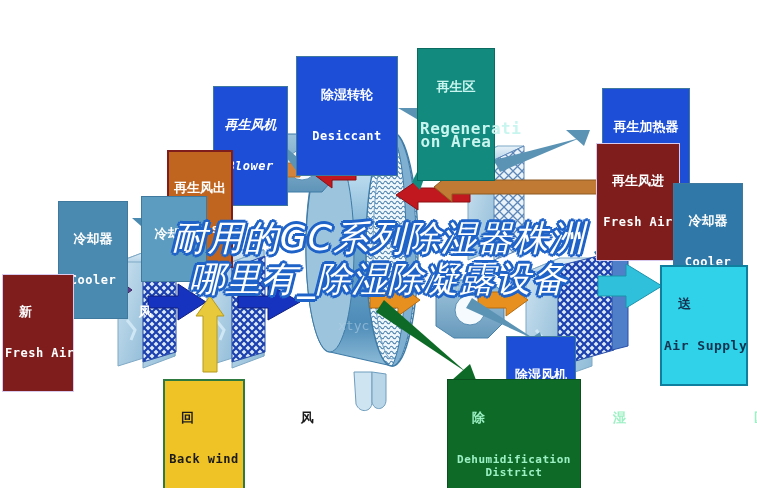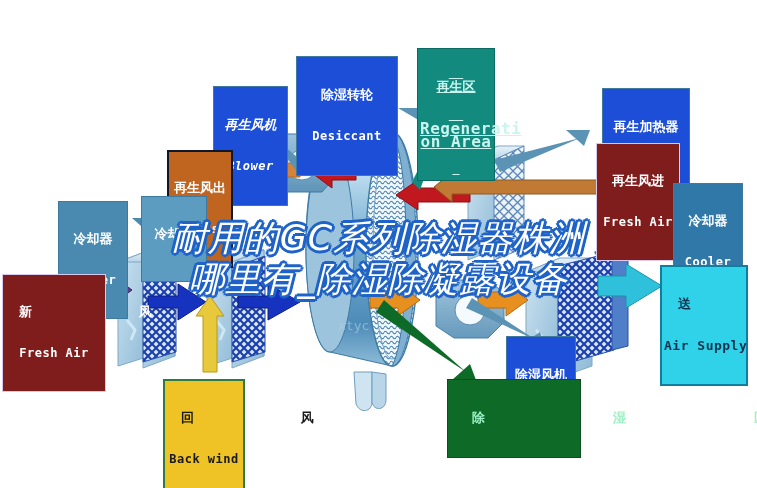--- a/index.html
+++ b/index.html
@@ -16,21 +16,21 @@
            font-weight:700;letter-spacing:.5px;}
 
   
   .lbl.blue{background:#1d4ed8;color:#ffffff;border:1px solid #3f7architecture;}
   .lbl.blue{border:1px solid #3f7a9e;}
   
   .lbl.teal{background:#138a7e;color:#c8f5ef;border:1px solid #0c6b61;}
   
   .lbl.purple{background:#7f1d1d;color:#ffffff;border:1px solid #d8c9ef;}
   
-  .lbl.orange{background:#c0651f;color:#ffffff;border:2px solid #0f172a;}
+  .lbl.orange{background:#c0651f;color:#ffffff;border:2px solid #7f1d1d;}
   
   .lbl.yellow{background:#efc325;color:#1a1a1a;border:2px solid #2f7a3f;}
   
   .lbl.cyan{background:#2fd2e8;color:#13324f;border:2px solid #0f7fa0;}
   
   .lbl.green{background:#0d6b27;color:#9df0c4;border:1px solid #0a4f1d;}
 
   
   .sp2{letter-spacing:14px;margin-left:14px;}
   .sp3{letter-spacing:22px;margin-left:22px;}
@@ -231,21 +231,21 @@
   <div class="lbl blue" style="left:296px;top:56px;width:102px;padding:3px 2px 4px;font-size:13px;">
     <span class="cn">除湿转轮</span>
     <span class="en" style="font-size:12px">Desiccant</span>
   </div>
 
   <div class="lbl blue" style="left:213px;top:86px;width:75px;padding:3px 2px 4px;font-size:13px;font-style:italic;">
     <span class="cn">再生风机</span>
     <span class="en" style="font-size:12px">Blower</span>
   </div>
 
-  <div class="lbl teal" style="left:417px;top:48px;width:78px;padding:3px 2px 4px;font-size:13px;text-decoration:underline;">
+  <div class="lbl teal" style="left:417px;top:48px;width:78px;padding:3px 2px 4px;font-size:13px;">
     <span class="cn">再生区</span>
     <span class="en" style="font-size:16px;line-height:13px;">Regenerati
 on Area</span>
   </div>
 
   <div class="lbl blue" style="left:602px;top:88px;width:88px;padding:3px 2px 4px;font-size:13px;">
     <span class="cn">再生加热器</span>
     <span class="en" style="font-size:12px">heater</span>
   </div>
 
@@ -266,37 +266,39 @@
 
   <div class="lbl blue" style="left:58px;top:201px;width:70px;padding:2px 2px 3px;font-size:13px;background:#4a8ab0;">
     <span class="cn">冷却器</span>
     <span class="en" style="font-size:12px">Cooler</span>
   </div>
 
   <div class="lbl blue" style="left:141px;top:196px;width:66px;padding:2px 2px 12px;font-size:13px;background:#5b9cc0;">
     <span class="cn">冷却器</span>
   </div>
 
-  <div class="lbl purple" style="left:2px;top:274px;width:104px;padding:2px 2px 3px;font-size:13px;">
+  <div class="lbl purple" style="left:2px;top:274px;width:72px;padding:2px 2px 3px;font-size:13px;">
     <span class="cn sp2">新     风</span>
     <span class="en" style="font-size:12px">Fresh Air</span>
   </div>
 
   <div class="lbl yellow" style="left:163px;top:379px;width:82px;padding:2px 2px 3px;font-size:13px;">
     <span class="cn sp2">回     风</span>
     <span class="en" style="font-size:12px">Back wind</span>
   </div>
 
   <div class="lbl blue" style="left:506px;top:336px;width:70px;padding:3px 2px 4px;font-size:13px;">
     <span class="cn">除湿风机</span>
     <span class="en" style="font-size:12px">Blower</span>
   </div>
 
   <div class="lbl green" style="left:447px;top:379px;width:134px;padding:3px 2px 4px;font-size:13px;">
     <span class="cn sp3">除    湿    区</span>
+    <span class="en" style="font-size:11px;line-height:13px;">Dehumidification
+District</span>
   </div>
 
   <div class="lbl cyan" style="left:660px;top:265px;width:88px;padding:2px 2px 3px;font-size:13px;">
     <span class="cn sp2">送     风</span>
     <span class="en" style="font-size:13px">Air Supply</span>
   </div>
 
   <div id="wm">
     <div>耐用的GC系列除湿器株洲</div>
     <div>哪里有_除湿除凝露设备</div>

